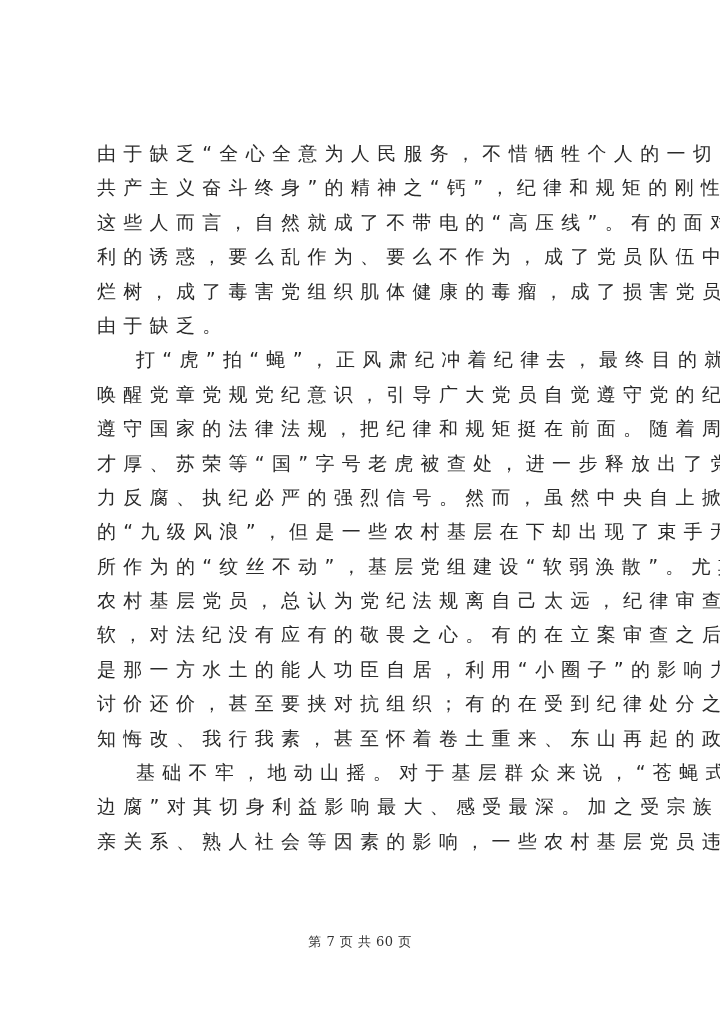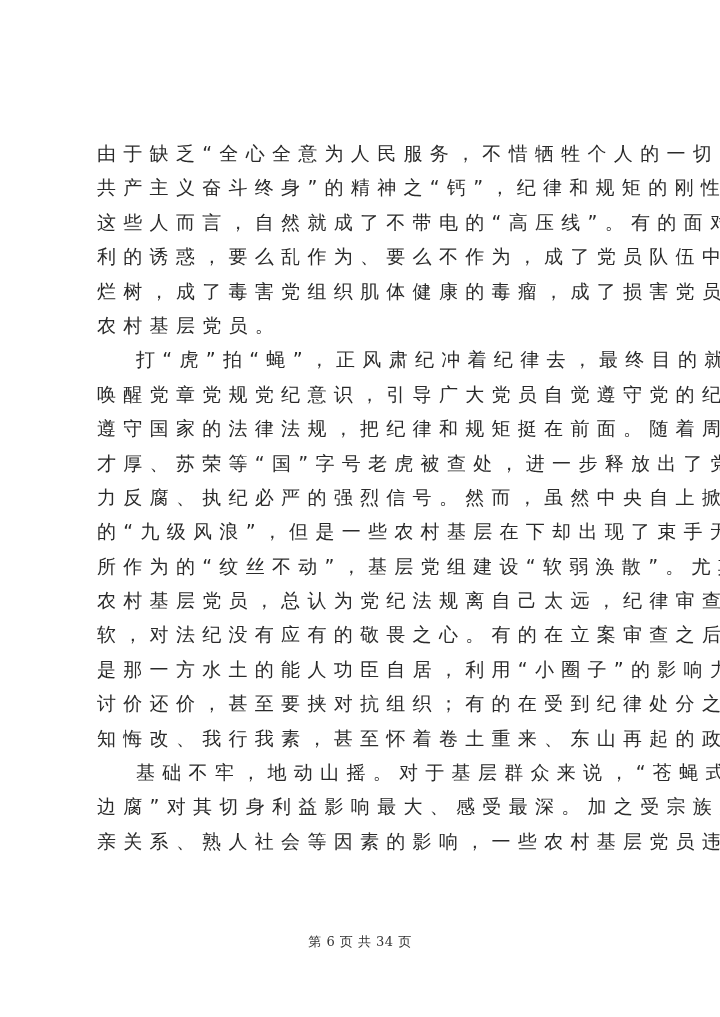--- a/index.html
+++ b/index.html
@@ -57,21 +57,21 @@
 
 <div class="page">
   <div class="body-text">
 
     <div>
       <span class="line">由于缺乏“全心全意为人民服务，不惜牺牲个人的一切，为实现</span>
       <span class="line">共产主义奋斗终身”的精神之“钙”，纪律和规矩的刚性约束对</span>
       <span class="line">这些人而言，自然就成了不带电的“高压线”。有的面对权色名</span>
       <span class="line">利的诱惑，要么乱作为、要么不作为，成了党员队伍中的病树、</span>
       <span class="line">烂树，成了毒害党组织肌体健康的毒瘤，成了损害党员形象威信</span>
-      <span class="line">农村基层党员。</span>
+      <span class="line">由于缺乏。</span>
     </div>
 
     <div>
       <span class="line indent">打“虎”拍“蝇”，正风肃纪冲着纪律去，最终目的就是要</span>
       <span class="line">唤醒党章党规党纪意识，引导广大党员自觉遵守党的纪律，模范</span>
       <span class="line">遵守国家的法律法规，把纪律和规矩挺在前面。随着周永康、徐</span>
       <span class="line">才厚、苏荣等“国”字号老虎被查处，进一步释放出了党中央强</span>
       <span class="line">力反腐、执纪必严的强烈信号。然而，虽然中央自上掀起了反腐</span>
       <span class="line">的“九级风浪”，但是一些农村基层在下却出现了束手无策、无</span>
       <span class="line">所作为的“纹丝不动”，基层党组建设“软弱涣散”。尤其是少数</span>
@@ -83,14 +83,14 @@
     </div>
 
     <div>
       <span class="line indent">基础不牢，地动山摇。对于基层群众来说，“苍蝇式”的“身</span>
       <span class="line">边腐”对其切身利益影响最大、感受最深。加之受宗族关系、姻</span>
       <span class="line">亲关系、熟人社会等因素的影响，一些农村基层党员违法违纪问</span>
     </div>
 
   </div>
 
-  <div class="footer">第 6 页  共 34 页</div>
+  <div class="footer">第 7 页  共 60 页</div>
 </div>
 
 </body></html>

